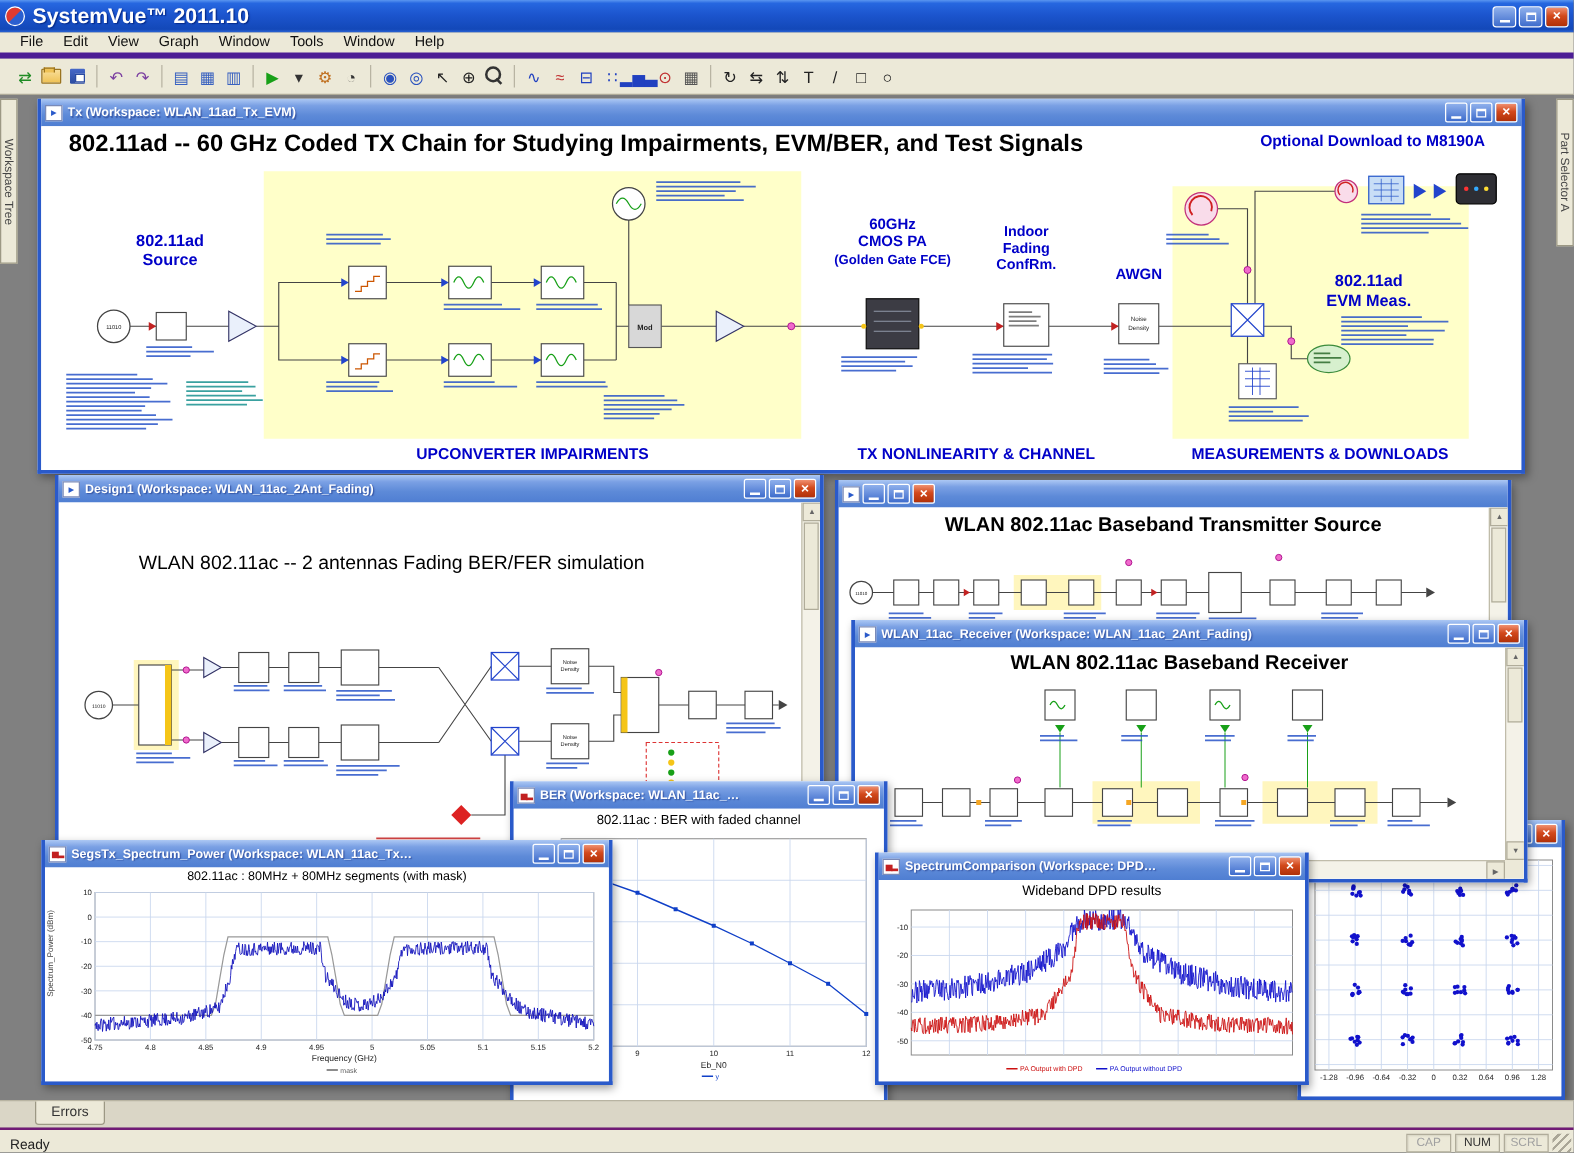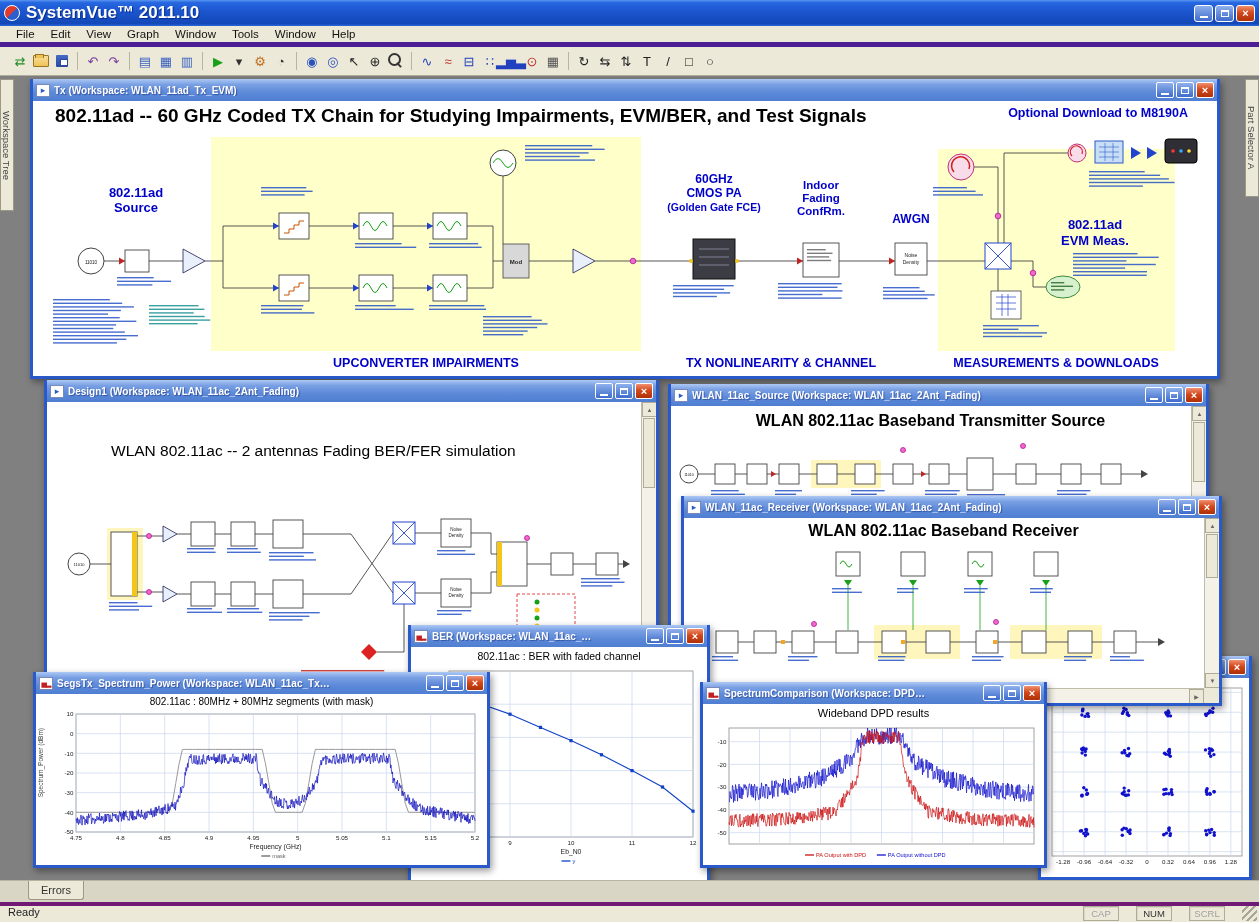--- a/index.html
+++ b/index.html
@@ -57,21 +57,21 @@
 
 .tx-heading{position:absolute;left:22px;top:4px;font-size:19px;font-weight:bold;color:#000;white-space:nowrap;z-index:2;}
 .d1-heading{position:absolute;left:64px;top:40px;font-size:15.5px;color:#000;white-space:nowrap;}
 .center-heading{position:absolute;left:0;right:16px;text-align:center;font-size:16px;font-weight:bold;color:#000;}
 .chart-title{text-align:center;font-size:10.5px;color:#000;padding-top:3px;white-space:nowrap;}
 .yl-rot{position:absolute;left:1px;top:34px;writing-mode:vertical-rl;transform:rotate(180deg);font-size:6.5px;color:#444;}
 
 
 .errorsrow{position:absolute;bottom:20px;left:0;right:0;height:22px;background:#DAD6C6;border-top:1px solid #B8B4A2;display:flex;align-items:flex-start;padding-left:28px;}
 .errors-tab{width:56px;height:19px;background:#ECE9D8;border:1px solid #9C9884;border-top:none;border-radius:0 0 3px 3px;font-size:11px;color:#333;display:flex;align-items:center;justify-content:center;}
-.statusbar{position:absolute;bottom:0;height:20px;left:0;right:0;background:#ECE9D8;border-top:4px solid #701a75;display:flex;align-items:flex-start;font-size:11px;color:#222;padding-left:8px;gap:14px;}
+.statusbar{position:absolute;bottom:0;height:20px;left:0;right:0;background:#ECE9D8;border-top:2px solid #701a75;display:flex;align-items:flex-end;font-size:11px;color:#222;padding-left:8px;}
 .status-spacer{flex:1;}
 .lockbox{width:36px;height:15px;border:1px solid #B0AC9A;margin-right:3px;font-size:9.5px;display:flex;align-items:center;justify-content:center;color:#A0A0A0;background:#ECE9D8;box-shadow:inset 1px 1px 1px rgba(0,0,0,.08);}
 .lockbox.on{color:#333;}
 .grip{width:15px;height:15px;margin-right:2px;background:
  repeating-linear-gradient(135deg,transparent 0 3px,#AAA697 3px 5px);}
 </style>
 </head>
 <body>
 
 <div id="app">
@@ -392,21 +392,20 @@
             <text x="748" y="266" text-anchor="middle" font-size="12.5">TX NONLINEARITY &amp; CHANNEL</text>
             <text x="1023" y="266" text-anchor="middle" font-size="12.5">MEASUREMENTS &amp; DOWNLOADS</text>
           </g>
         </svg>
       </div>
     </div>
 
     <div class="win" style="left:668px;top:308px;width:541px;height:312px;z-index:2;">
       <div class="win-title">
         <span class="win-icon">▸</span>
-        <span class="win-text">WLAN_11ac_Source (Workspace: WLAN_11ac_2Ant_Fading)</span>
         <span class="cbtn">
             <span class="g-min"></span>
           </span>
         <span class="cbtn">
             <span class="g-max"></span>
           </span>
         <span class="cbtn close">×</span>
       </div>
       <div class="win-body">
         <div class="center-heading" style="top:6px;">WLAN 802.11ac Baseband Transmitter Source</div>

